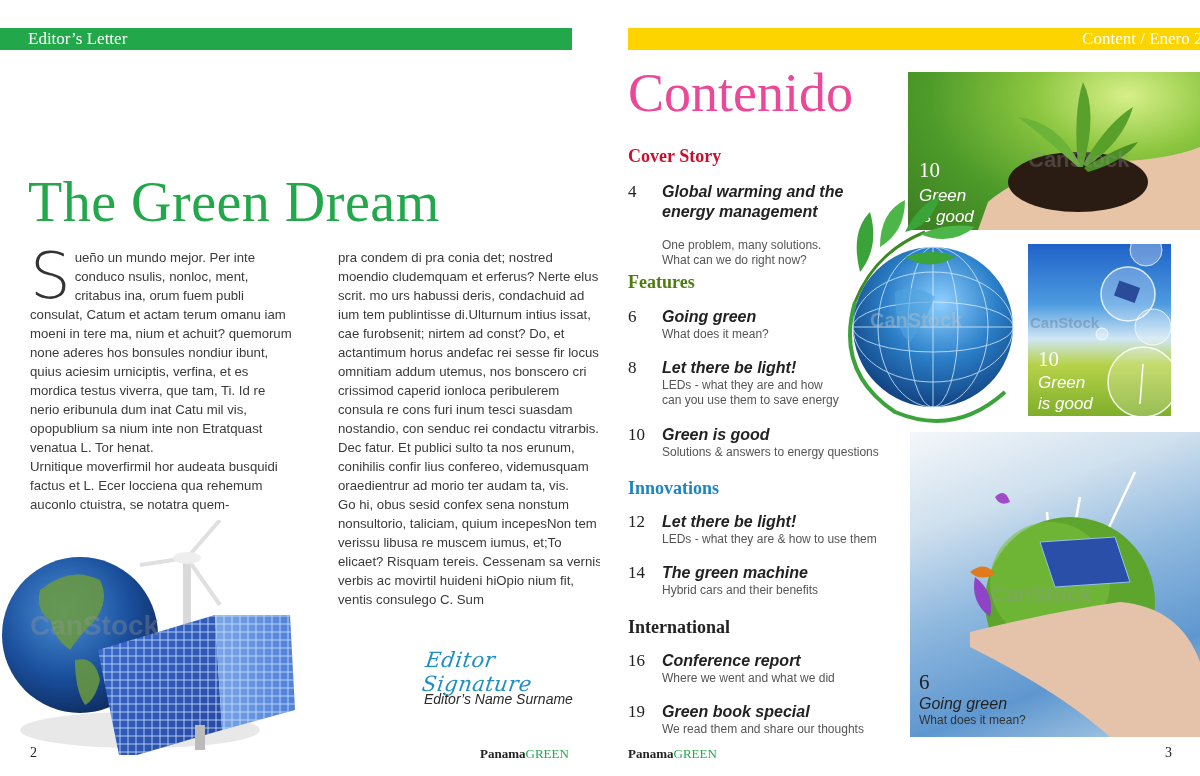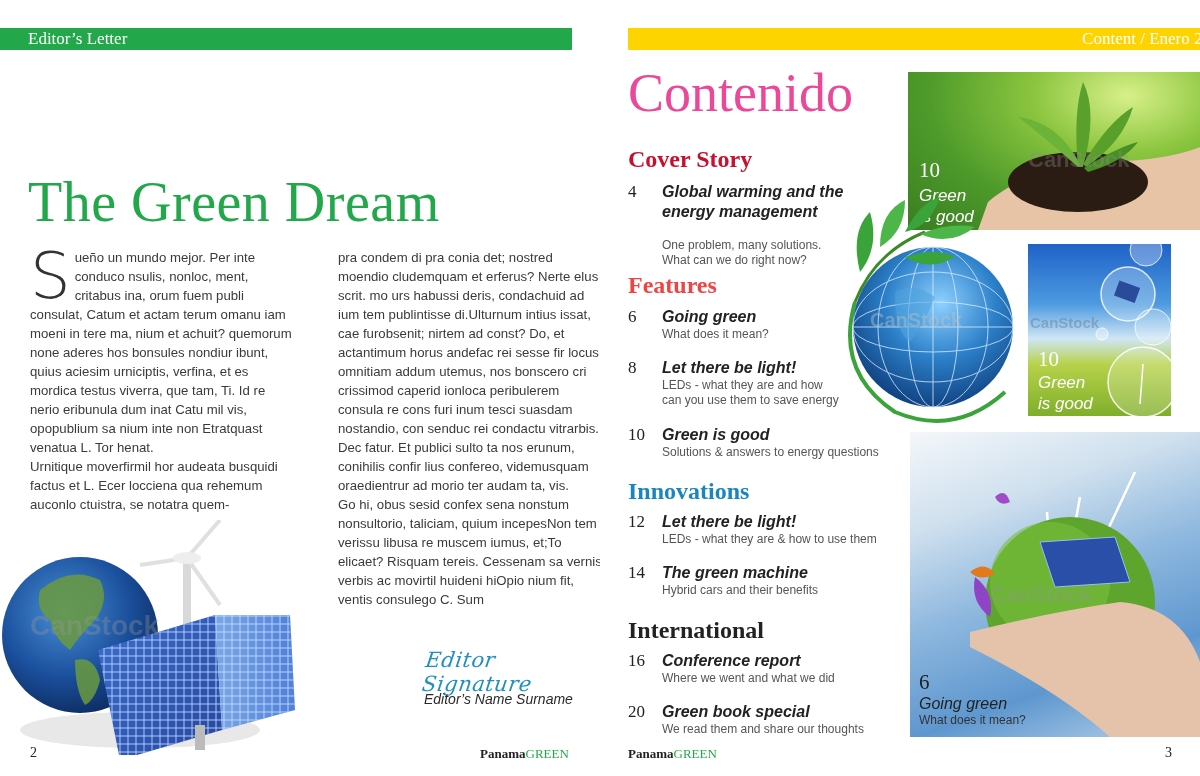--- a/index.html
+++ b/index.html
@@ -33,21 +33,21 @@
   .brand-left { left: 480px; }
   .brand-right { left: 628px; }
   .brand .panama { color: #222; }
   .brand .green { color: #22a84a; font-weight: normal; }
 
   
   .illus-left { position: absolute; left: 0; top: 520px; width: 300px; height: 235px; }
 
   
   .toc-title { position: absolute; left: 628px; top: 62px; font-family: "Liberation Serif", serif; font-size: 54px; color: #ec4899; font-weight: normal; }
-  .section-h { position: absolute; left: 628px; font-family: "Liberation Serif", serif; font-size: 24px; font-weight: bold; }
+  .section-h { position: absolute; left: 628px; font-family: "Liberation Serif", serif; font-size: 18px; font-weight: bold; }
   .entry { position: absolute; left: 628px; width: 270px; }
   .entry .num { position: absolute; left: 0; top: 0; font-family: "Liberation Serif", serif; font-size: 17px; color: #222; }
   .entry .title { position: absolute; left: 34px; top: 0; font-style: italic; font-size: 16px; color: #222; line-height: 20px; white-space: nowrap; font-weight: bold; }
   .entry .desc { position: absolute; left: 34px; font-size: 12px; color: #555; line-height: 15px; white-space: nowrap; }
 
   .photo { position: absolute; overflow: hidden; }
   .photo .cap-num { position: absolute; font-family: "Liberation Serif", serif; font-size: 21px; color: #fff; }
   .photo .cap-text { position: absolute; font-style: italic; font-size: 17px; color: #fff; line-height: 21px; }
   .photo .cap-sub { position: absolute; font-size: 12px; color: #333; }
 </style>
@@ -135,21 +135,21 @@
   <span class="title">
     <span>Global warming and the</span><br>
     <span>energy management</span>
   </span>
   <span class="desc" style="top:56px;">
     <span>One problem, many solutions.</span><br>
     <span>What can we do right now?</span>
   </span>
 </div>
 
-<div class="section-h" style="top:272px; color:#ef4444;">Features</div>
+<div class="section-h" style="top:272px; color:#4d7c0f;">Features</div>
 <div class="entry" style="top:307px; height:40px;">
   <span class="num">6</span>
   <span class="title">Going green</span>
   <span class="desc" style="top:20px;">What does it mean?</span>
 </div>
 <div class="entry" style="top:358px; height:55px;">
   <span class="num">8</span>
   <span class="title">Let there be light!</span>
   <span class="desc" style="top:20px;">
     <span>LEDs - what they are and how</span><br>
@@ -174,21 +174,21 @@
   <span class="desc" style="top:20px;">Hybrid cars and their benefits</span>
 </div>
 
 <div class="section-h" style="top:617px; color:#222;">International</div>
 <div class="entry" style="top:651px; height:40px;">
   <span class="num">16</span>
   <span class="title">Conference report</span>
   <span class="desc" style="top:20px;">Where we went and what we did</span>
 </div>
 <div class="entry" style="top:702px; height:40px;">
-  <span class="num">20</span>
+  <span class="num">19</span>
   <span class="title">Green book special</span>
   <span class="desc" style="top:20px;">We read them and share our thoughts</span>
 </div>
 
 <div class="photo" style="left:908px; top:72px; width:292px; height:158px; background: radial-gradient(ellipse at 75% 15%, #d8f08a 0%, #8cc63f 30%, #4d9a2a 65%, #3a7d22 100%);">
   <svg width="292" height="158" viewBox="0 0 292 158" style="position:absolute;left:0;top:0;">
     <path d="M80 130 Q120 95 200 90 Q260 88 292 75 L292 158 L70 158 Z" fill="#e7c4a6"></path>
     <ellipse cx="170" cy="110" rx="70" ry="30" fill="#2a1c12"></ellipse>
     <path d="M170 95 Q165 40 175 10 Q190 40 175 95Z" fill="#5aa02c"></path>
     <path d="M170 95 Q130 60 110 45 Q150 50 172 92Z" fill="#6cb33a"></path>

